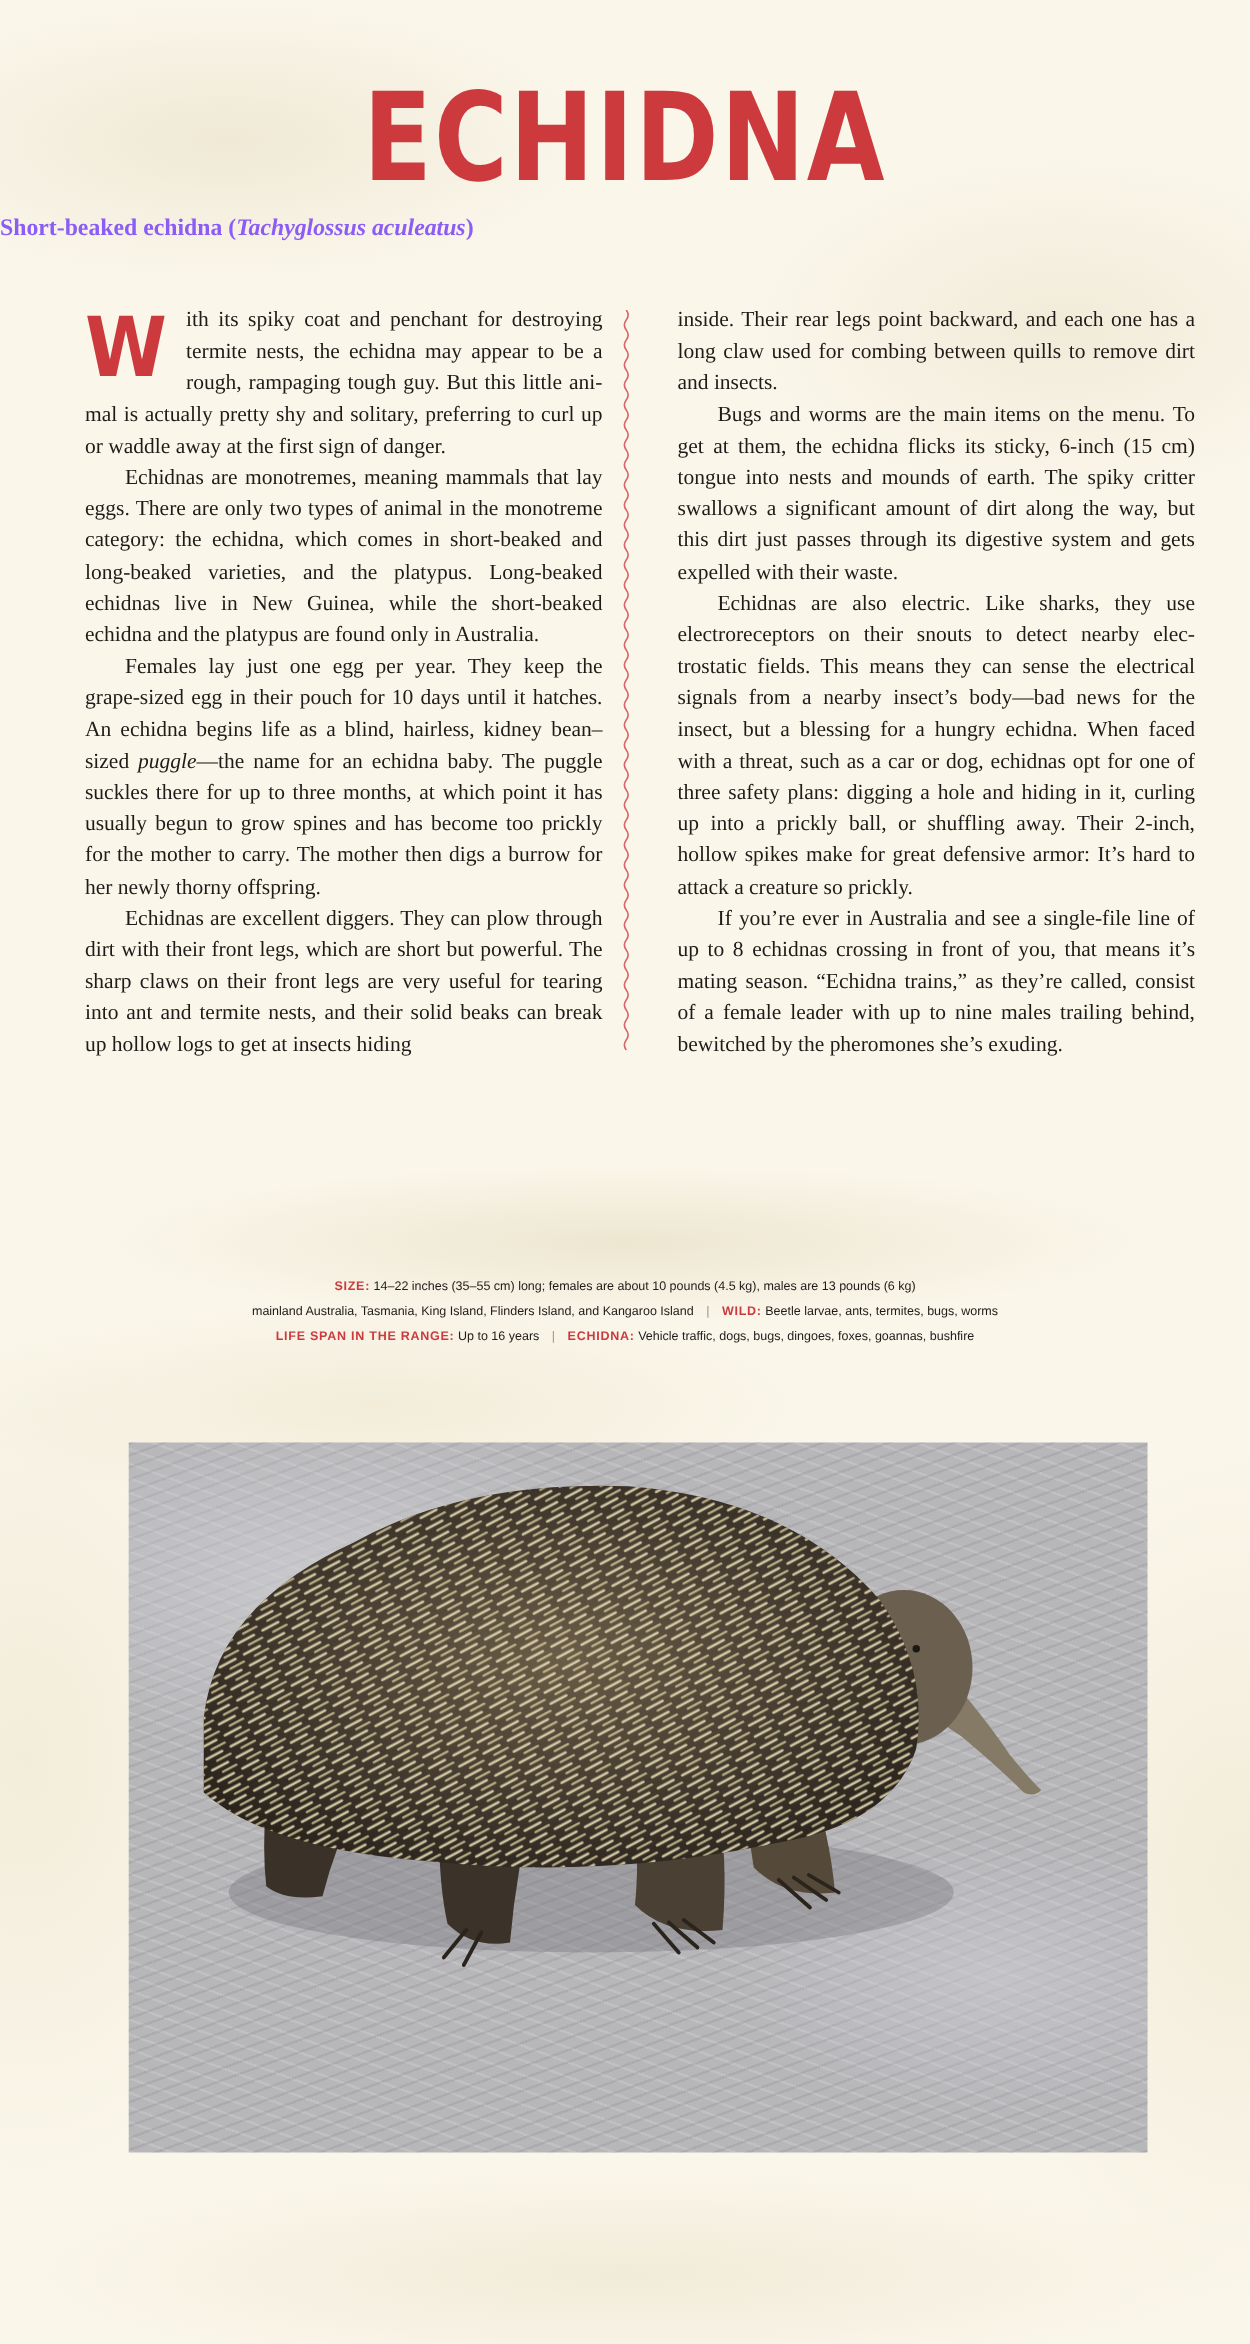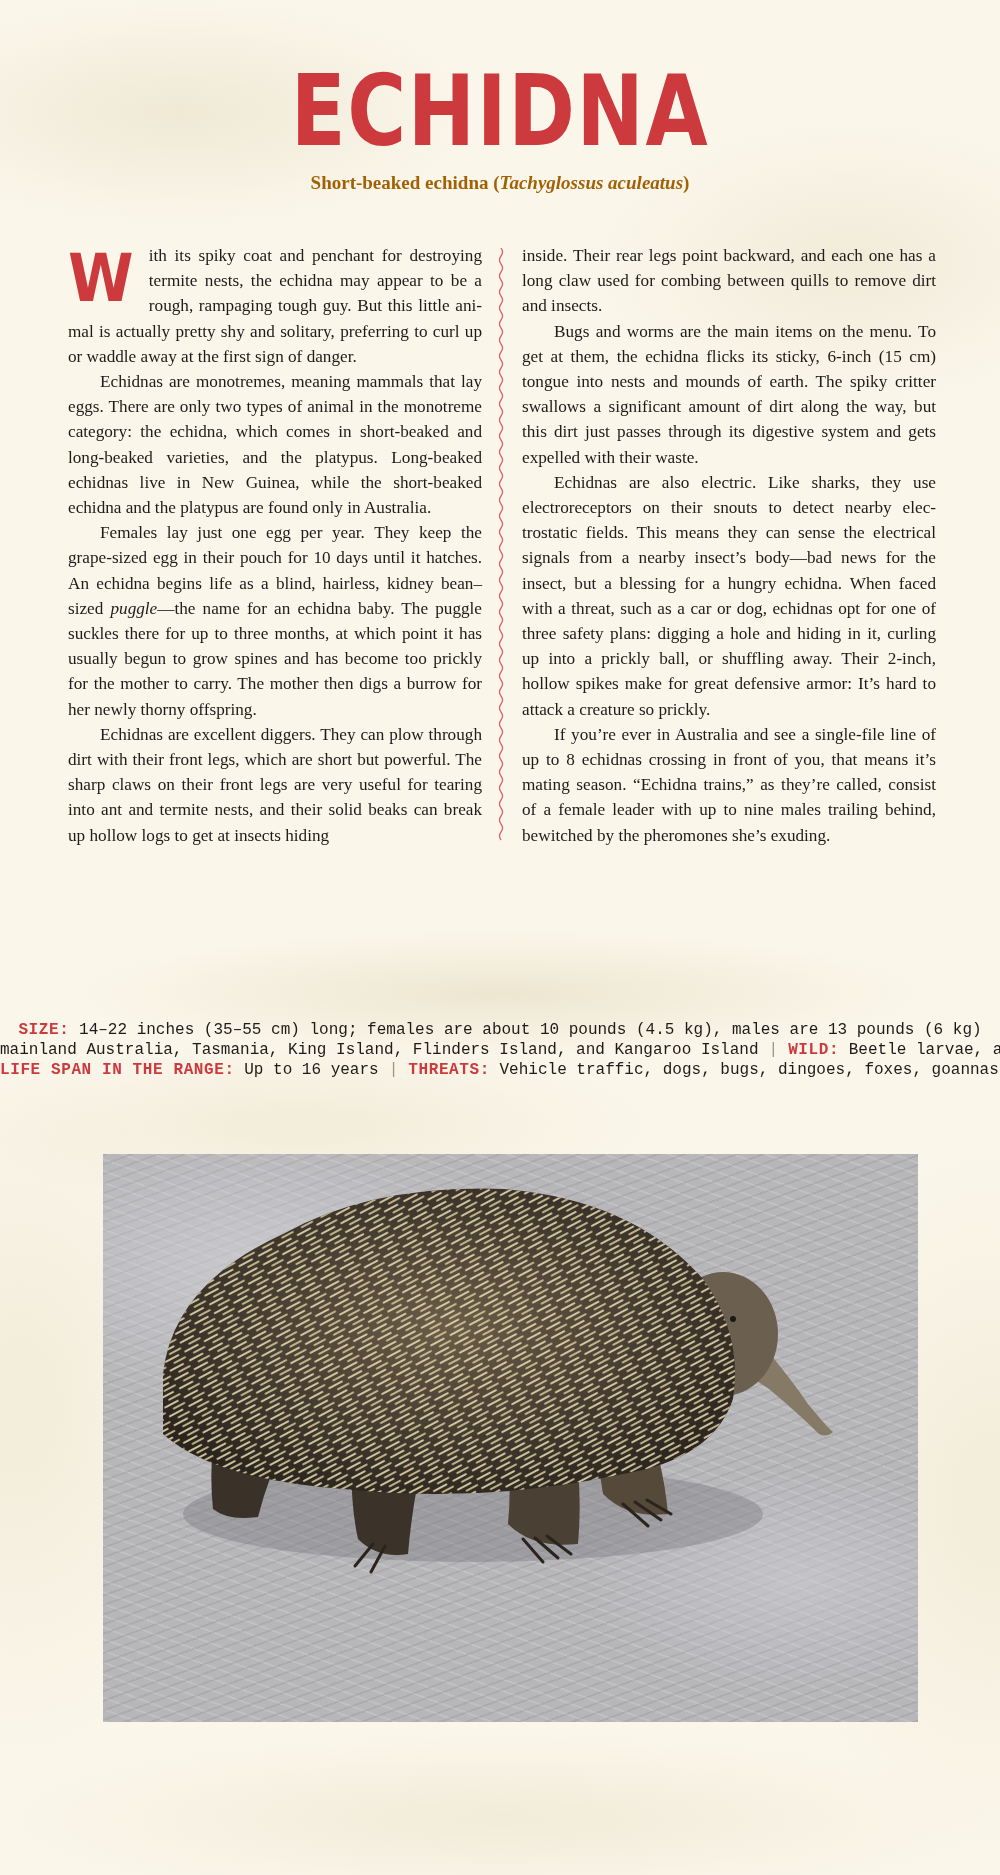--- a/index.html
+++ b/index.html
@@ -39,25 +39,25 @@
       transform: scaleX(0.82);
       transform-origin: center;
       margin: 0;
     }
 
     .subtitle {
       position: absolute;
       top: 172px;
       left: 0;
       width: 1000px;
-      text-align: center;
+      text-align: left;
       font-family: "Liberation Serif", serif;
       font-weight: bold;
       font-size: 19px;
-      color: #a16207;
+      color: #8b5cf6;
       margin: 0;
     }
     .subtitle i { font-style: italic; }
 
     .columns {
       position: absolute;
       top: 243px;
       left: 68px;
       width: 868px;
       height: 640px;
@@ -66,21 +66,21 @@
     .col {
       position: absolute;
       top: 0;
       width: 414px;
       font-size: 17.2px;
       line-height: 25.2px;
       text-align: justify;
       hyphens: manual;
     }
     .col-left { left: 0; }
-    .col-right { left: 454px; width: 414px; }
+    .col-right { left: 474px; width: 414px; }
 
     .col p {
       margin: 0;
       text-indent: 32px;
     }
     .col p.first { text-indent: 0; }
     .col p.continued { text-indent: 0; }
 
     .drop-cap {
       float: left;
@@ -101,22 +101,22 @@
       width: 10px;
       height: 625px;
     }
 
     .facts {
       position: absolute;
       top: 1020px;
       left: 0;
       width: 1000px;
       text-align: center;
-      font-family: Liberation Mono, monospace;
-      font-size: 16px;
+      font-family: Liberation Sans, sans-serif;
+      font-size: 10px;
       line-height: 20px;
       color: #1e1b18;
     }
     .facts .line { display: block; white-space: nowrap; }
     .facts .label {
       color: #cc3a3e;
       font-weight: bold;
       letter-spacing: 0.6px;
     }
     .facts .sep {
@@ -171,21 +171,21 @@
   <span class="line">
     <span class="label">SIZE:</span>
     <span>14–22 inches (35–55 cm) long; females are about 10 pounds (4.5 kg), males are 13 pounds (6 kg)</span>
   </span>
   <span class="line">
     <span>mainland Australia, Tasmania, King Island, Flinders Island, and Kangaroo Island</span><span class="sep">|</span><span class="label">WILD:</span>
     <span>Beetle larvae, ants, termites, bugs, worms</span>
   </span>
   <span class="line">
     <span class="label">LIFE SPAN IN THE RANGE:</span>
-    <span>Up to 16 years</span><span class="sep">|</span><span class="label">THREATS:</span>
+    <span>Up to 16 years</span><span class="sep">|</span><span class="label">ECHIDNA:</span>
     <span>Vehicle traffic, dogs, bugs, dingoes, foxes, goannas, bushfire</span>
   </span>
 </div>
 
 <div class="photo">
   <svg width="815" height="568" viewBox="0 0 815 568">
     <defs>
       <radialGradient id="bodyGrad" cx="50%" cy="45%" r="60%">
         <stop offset="0%" stop-color="#6a5d48"></stop>
         <stop offset="70%" stop-color="#3e352b"></stop>

